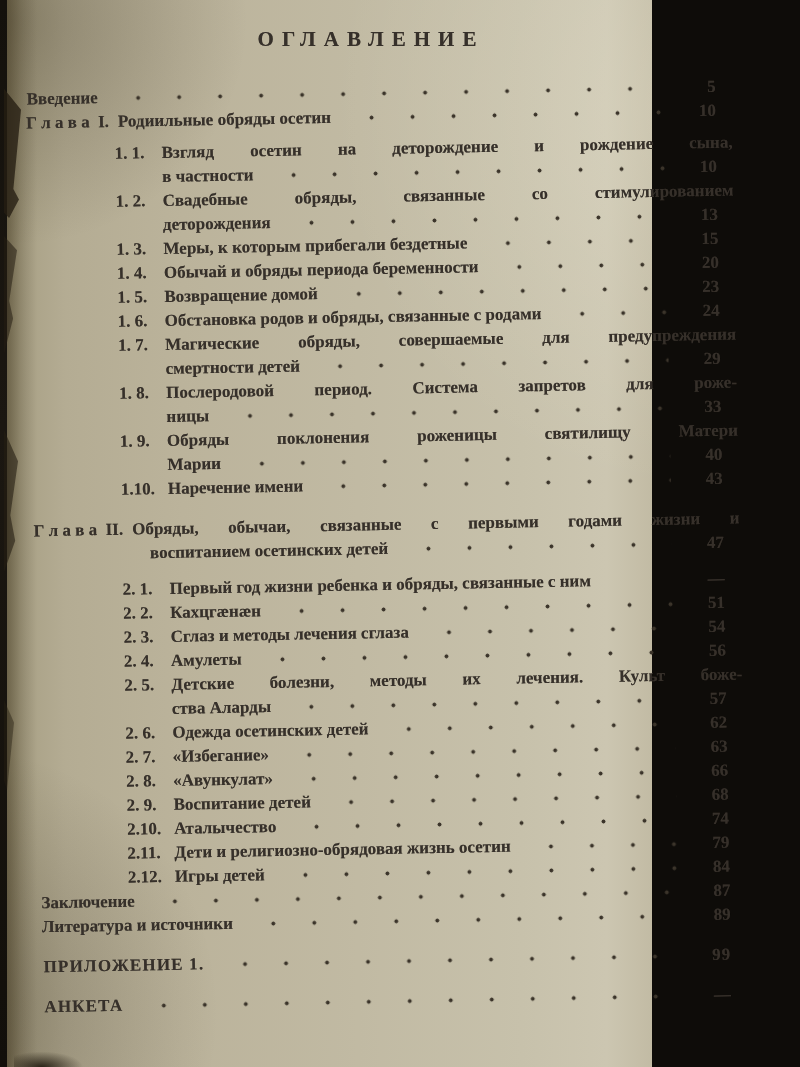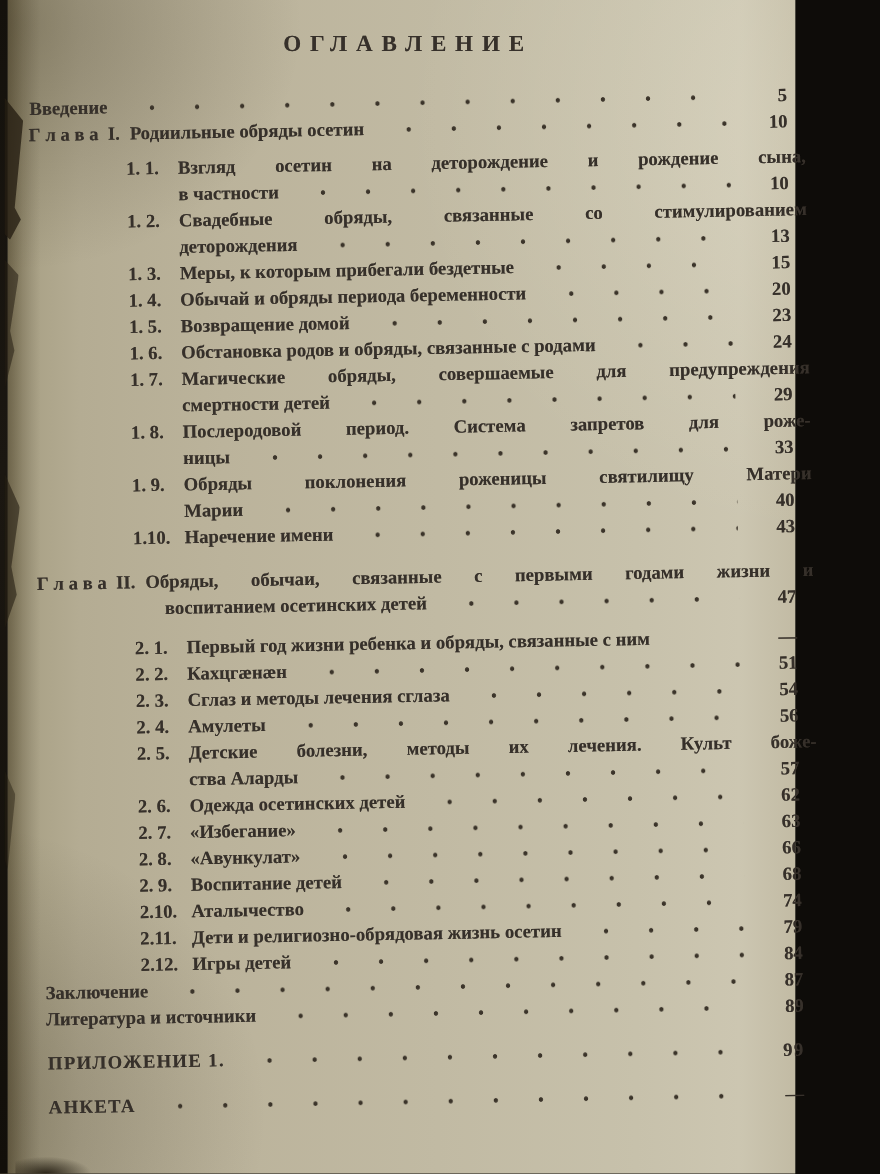--- a/index.html
+++ b/index.html
@@ -1,21 +1,21 @@
 <!DOCTYPE html>
 <html><head>
 <meta charset="utf-8">
 <style>
   html,body{margin:0;padding:0;}
   body{
     width:800px;height:1067px;overflow:hidden;
     background:#0e0c09;
     font-family:"Liberation Serif","DejaVu Serif",serif;
   }
-  .photo{position:relative;width:723px;height:1067px;}
+  .photo{position:relative;width:652px;height:1067px;}
   .paper{
     position:absolute;inset:0;
     background:
       radial-gradient(90% 60% at 105% 10%, rgba(255,252,235,.20), rgba(255,252,235,0) 60%),
       radial-gradient(70% 45% at -5% 95%, rgba(40,32,18,.28), rgba(40,32,18,0) 55%),
       radial-gradient(60% 35% at 2% 2%, rgba(45,37,20,.30), rgba(45,37,20,0) 60%),
       linear-gradient(90deg,#99906f 0%,#aaa287 4%,#b4ac93 10%,#bbb39b 28%,#c1baa3 55%,#c7c1ab 80%,#ccc6b1 93%,#c2bba4 100%);
   }
   .edge-black{position:absolute;left:0;top:0;width:7px;height:100%;background:linear-gradient(180deg,#14110c,#1b1711 40%,#120f0a);}
   .spine-band{position:absolute;left:7px;top:0;width:30px;height:100%;

